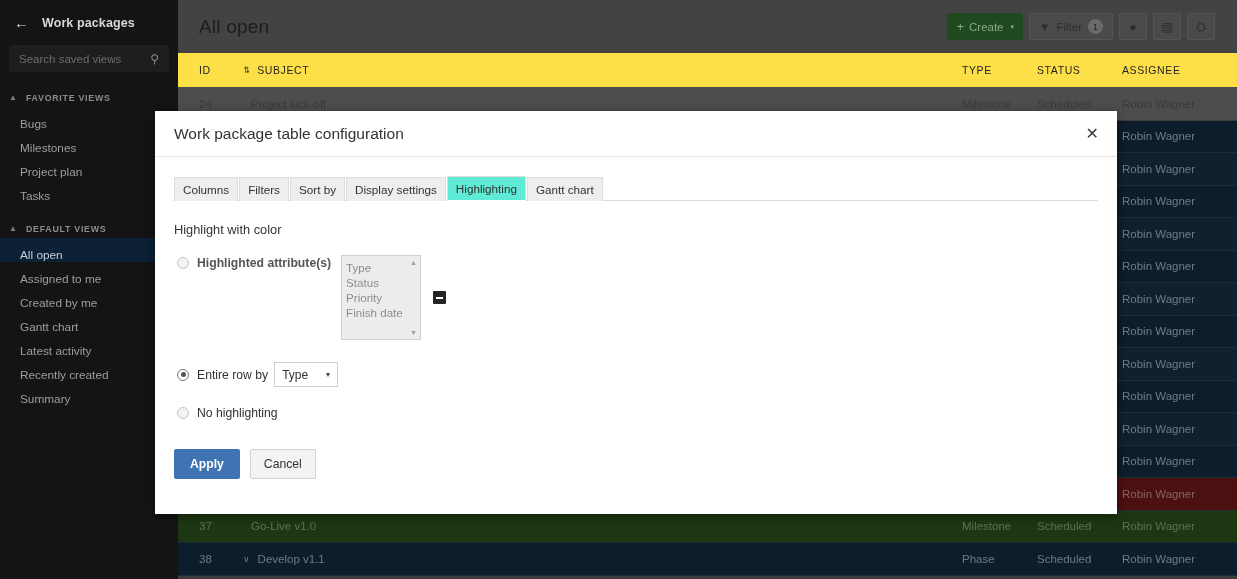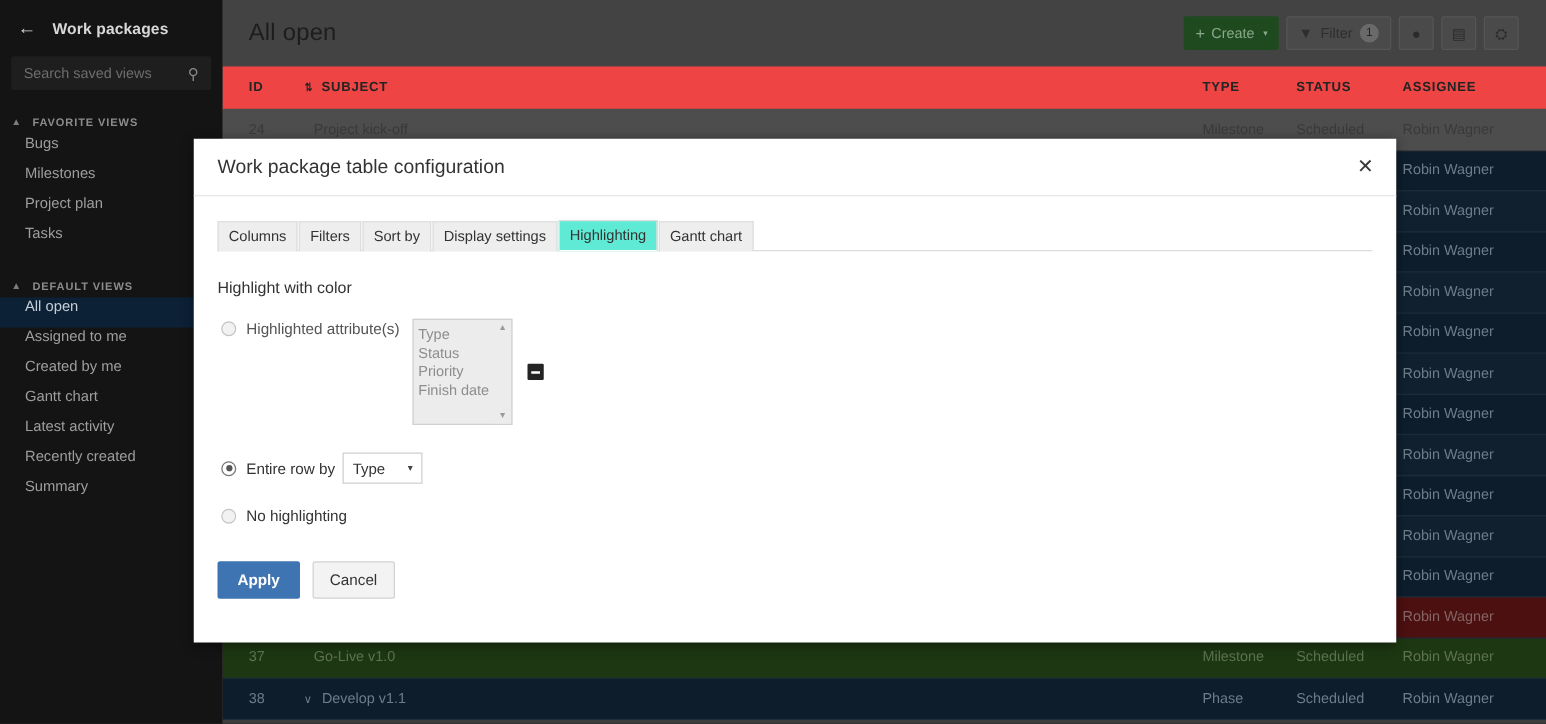--- a/index.html
+++ b/index.html
@@ -48,21 +48,21 @@
     display: flex; align-items: center; gap: 9px;
     padding: 0 11px 0 9px;
     height: 18px;
   }
   .sb-caret { color: #7d7d7d; font-size: 8px; line-height: 1; }
   .sb-group-label {
     font-size: 8.8px; letter-spacing: .75px;
     color: #8c8c8c; text-transform: uppercase; font-weight: bold;
   }
   .sb-item {
-    height: 24px; display: flex; align-items: flex-start;
+    height: 24px; display: flex; align-items: flex-end;
     padding-left: 20px;
     font-size: 11.8px; color: #9e9e9e;
   }
   .sb-item.active { background: #0c2036; color: #c5cfd8; }
 
   
   #main {
     position: absolute; left: 178px; top: 0;
     width: 1059px; height: 579px;
     background: #3d3d3d;
@@ -103,24 +103,24 @@
   }
   .filter-badge {
     background: #6a6a6a; color: #252525;
     border-radius: 9px; font-size: 9.5px;
     min-width: 15px; height: 15px; padding: 0 4px;
     display: inline-flex; align-items: center; justify-content: center;
   }
 
   
   .tbl-head {
-    height: 35px; background: #ef4444;
+    height: 35px; background: #fde047;
     display: flex; align-items: center;
     font-size: 10.5px; letter-spacing: .6px;
-    color: #242424; font-weight: bold;
+    color: #242424; font-weight: normal;
     border-bottom: 1px solid #4d4d4d;
   }
   .c-id    { width: 65px; padding-left: 21px; }
   .c-subj  { flex: 1; display: flex; align-items: center; gap: 6px;}
   .c-type  { width: 75px; }
   .c-stat  { width: 85px; }
   .c-assg  { width: 115px; }
   .sort-glyph { font-size: 9px; transform: scaleX(.8); display:inline-block;}
 
   .row {
@@ -174,21 +174,21 @@
     border: 1px solid #c4c4c4; background: #f2f2f2;
     margin: 2px 8px 0 3px; flex: none; position: relative;
   }
   .radio.checked { background: #fff; border-color: #777; }
   .radio.checked::after {
     content: ""; position: absolute;
     left: 2.5px; top: 2.5px; width: 5px; height: 5px;
     border-radius: 50%; background: #555;
   }
   .opt-label { font-size: 12.2px; color: #333; margin-right: 10px; line-height: 16px; }
-  .opt-label.dim { color: #555; }
+  .opt-label.dim { color: #555; font-weight: bold; }
 
   .listbox {
     width: 80px; height: 85px;
     border: 1px solid #d0d0d0; background: #ececec;
     position: relative; overflow: hidden;
     padding: 4px 0 0 4px;
   }
   .lb-item { font-size: 11.6px; color: #8d8d8d; line-height: 15px; }
   .lb-sb {
     position: absolute; right: 0; top: 0;

